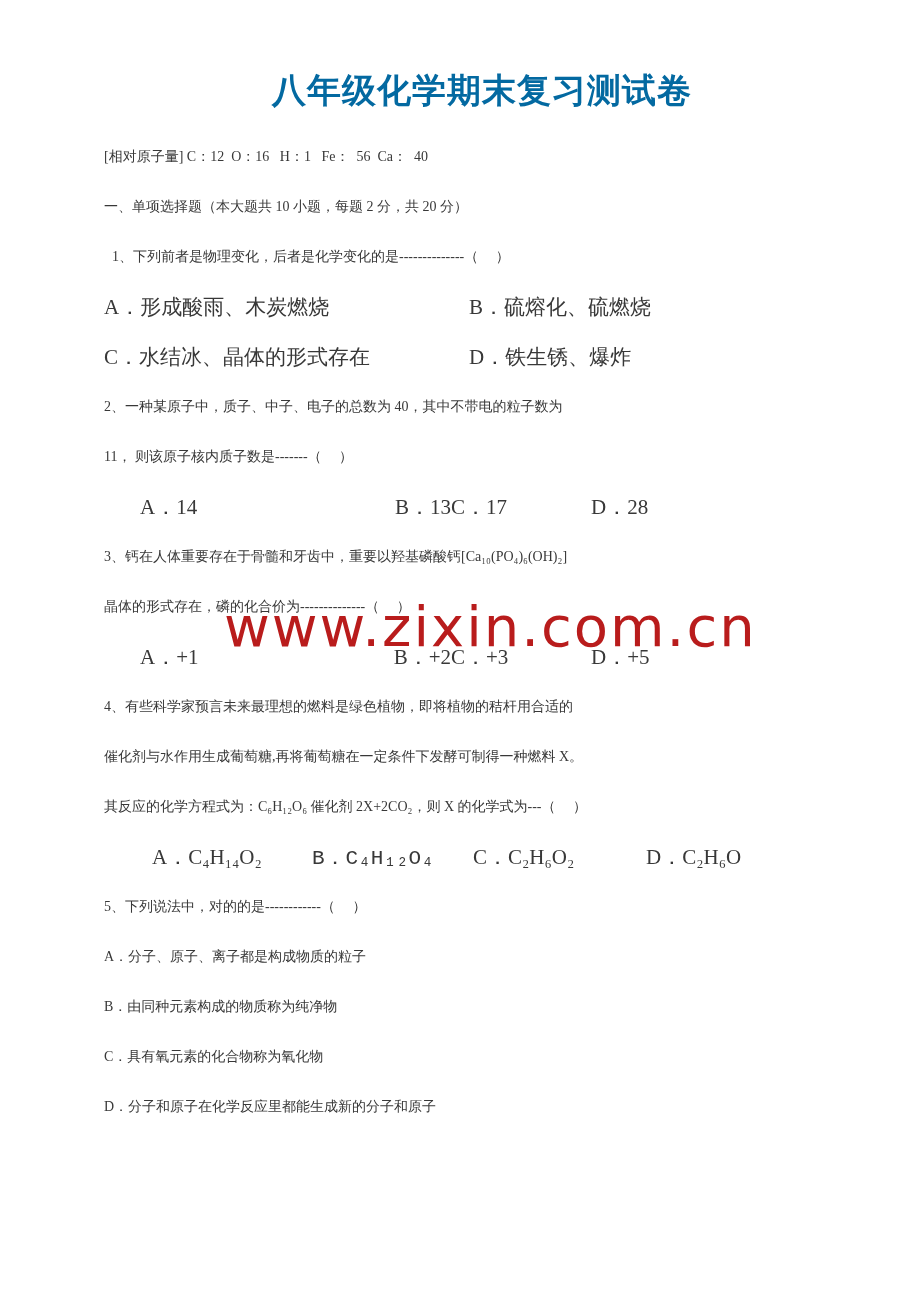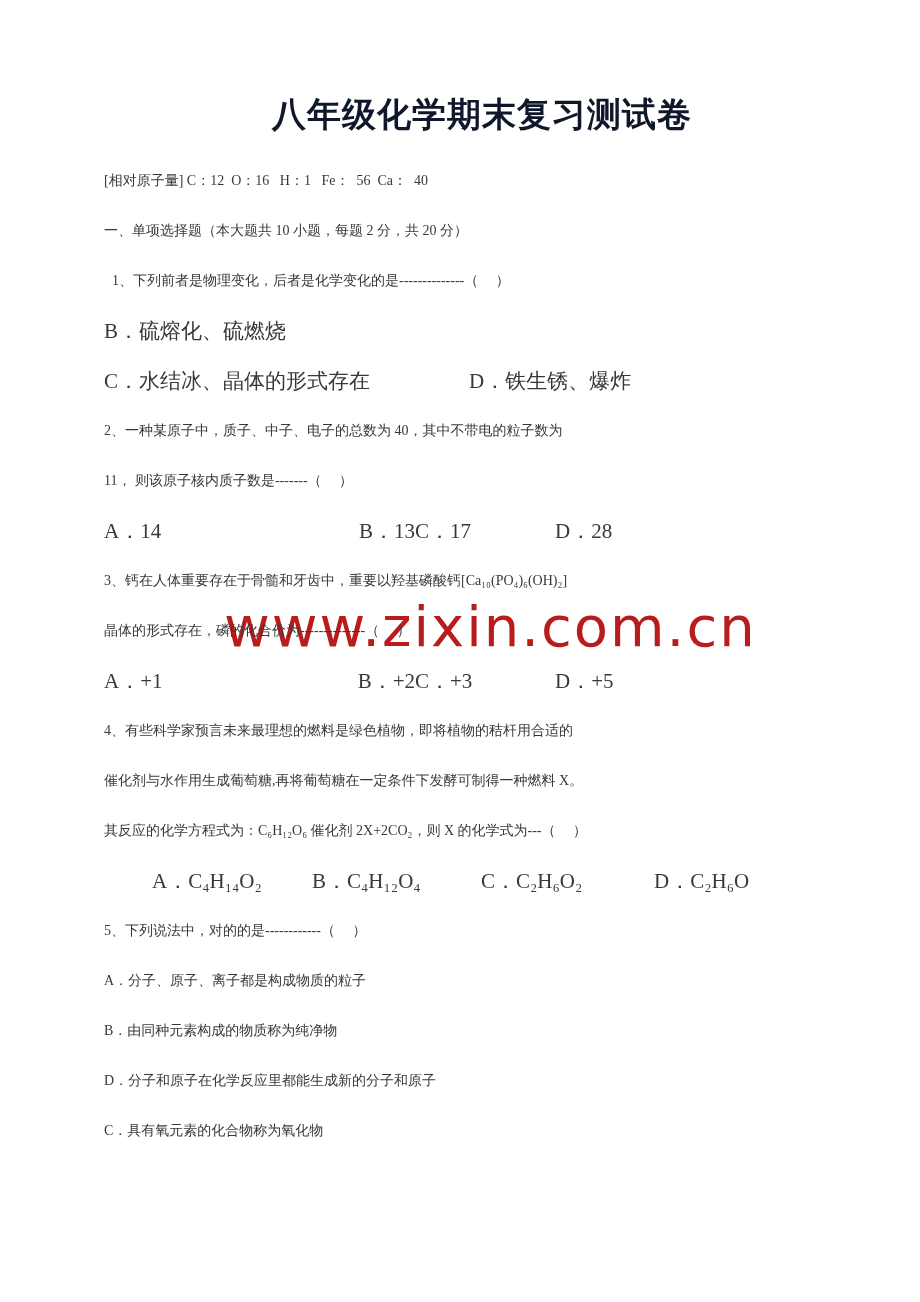--- a/index.html
+++ b/index.html
@@ -27,49 +27,49 @@
     color: #b91c1c;
     user-select: none;
   }
   .content {
     position: relative;
     z-index: 1;
     padding: 0 60px 0 104px;
   }
   .title {
     margin: 0;
-    padding-top: 92px;
+    padding-top: 68px;
     height: 52px;
     text-align: center;
     font-family: "Liberation Sans", "DejaVu Sans", sans-serif;
     font-weight: 700;
     font-size: 34px;
-    color: #0f172a;
+    color: #0369a1;
     letter-spacing: 1px;
   }
   .lines {
     margin-top: 12px;
   }
   .line {
     height: 50px;
     display: flex;
     align-items: center;
     font-size: 14px;
     white-space: pre-wrap;
   }
   .indent1 { padding-left: 8px; }
   .opt-row { height: 50px; display: flex; align-items: center; font-size: 21px; }
   .opt { white-space: pre-wrap; }
   .w365 { width: 365px; flex: 0 0 365px; }
-  .w155 { width: 155px; flex: 0 0 155px; }
+  .w155 { width: 155px; flex: 0 0 155px; margin-left: 36px; }
   .w156 { width: 156px; flex: 0 0 156px; text-align: right; }
   .w140 { width: 140px; flex: 0 0 140px; }
   .w160 { width: 160px; flex: 0 0 160px; margin-left: 48px; }
-  .w161 { width: 161px; flex: 0 0 161px; }
-  .w173 { width: 173px; flex: 0 0 173px; margin-left: 8px; }
+  .w161 { width: 161px; flex: 0 0 161px; font-family: Liberation Mono, monospace; }
+  .w173 { width: 173px; flex: 0 0 173px; }
 </style>
 </head>
 <body>
 
 <div class="sheet">
 
   <div class="watermark">www.zixin.com.cn</div>
 
   <div class="content">
 
@@ -77,20 +77,21 @@
 
     <div class="lines">
 
       <div class="line">[相对原子量] C：12  O：16   H：1   Fe：  56  Ca：  40</div>
 
       <div class="line">一、单项选择题（本大题共 10 小题，每题 2 分，共 20 分）</div>
 
       <div>
         <div class="line indent1">1、下列前者是物理变化，后者是化学变化的是--------------（     ）</div>
         <div class="opt-row">
+          <span class="opt w365">A．形成酸雨、木炭燃烧</span>
           <span class="opt">B．硫熔化、硫燃烧</span>
         </div>
         <div class="opt-row">
           <span class="opt w365">C．水结冰、晶体的形式存在</span>
           <span class="opt">D．铁生锈、爆炸</span>
         </div>
       </div>
 
       <div>
         <div class="line">2、一种某原子中，质子、中子、电子的总数为 40，其中不带电的粒子数为</div>
@@ -123,19 +124,19 @@
           <span class="opt w161">B．C₄H₁₂O₄</span>
           <span class="opt w173">C．C₂H₆O₂</span>
           <span class="opt">D．C₂H₆O</span>
         </div>
       </div>
 
       <div>
         <div class="line">5、下列说法中，对的的是------------（     ）</div>
         <div class="line">A．分子、原子、离子都是构成物质的粒子</div>
         <div class="line">B．由同种元素构成的物质称为纯净物</div>
+        <div class="line">C．具有氧元素的化合物称为氧化物</div>
         <div class="line">D．分子和原子在化学反应里都能生成新的分子和原子</div>
-        <div class="line">C．具有氧元素的化合物称为氧化物</div>
       </div>
 
     </div>
   </div>
 </div>
 
 </body></html>

